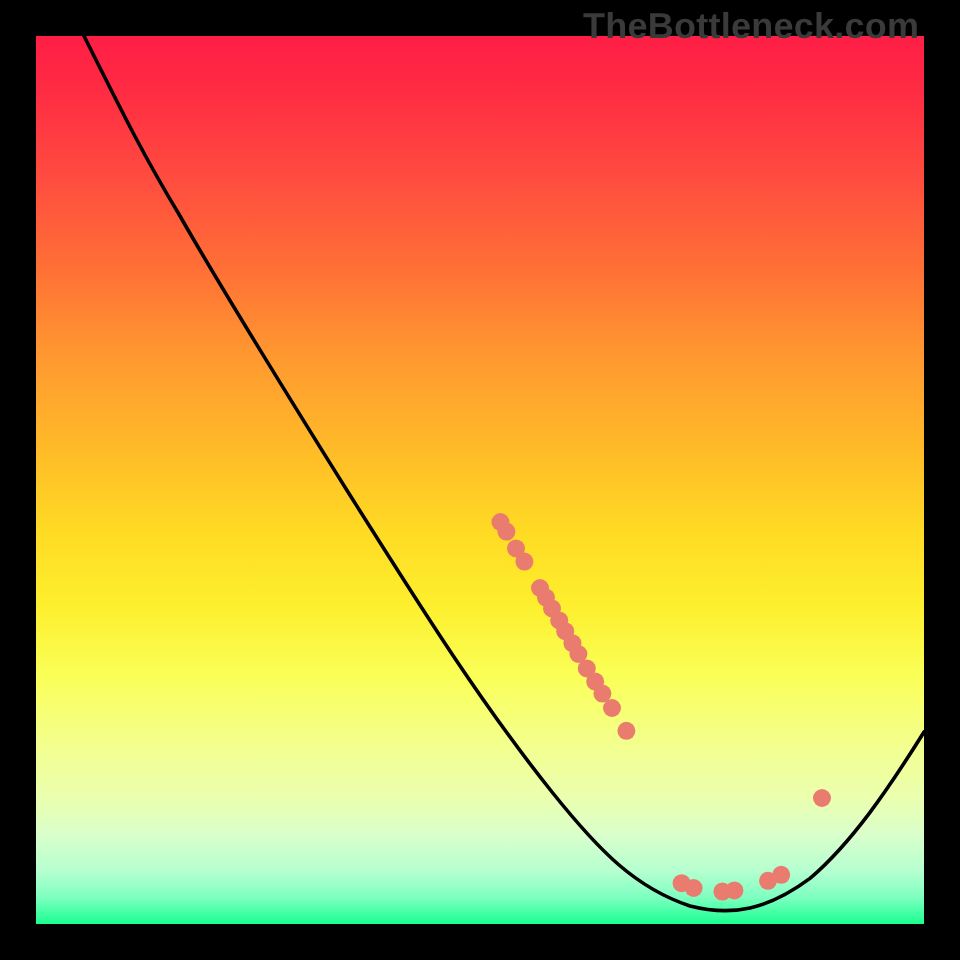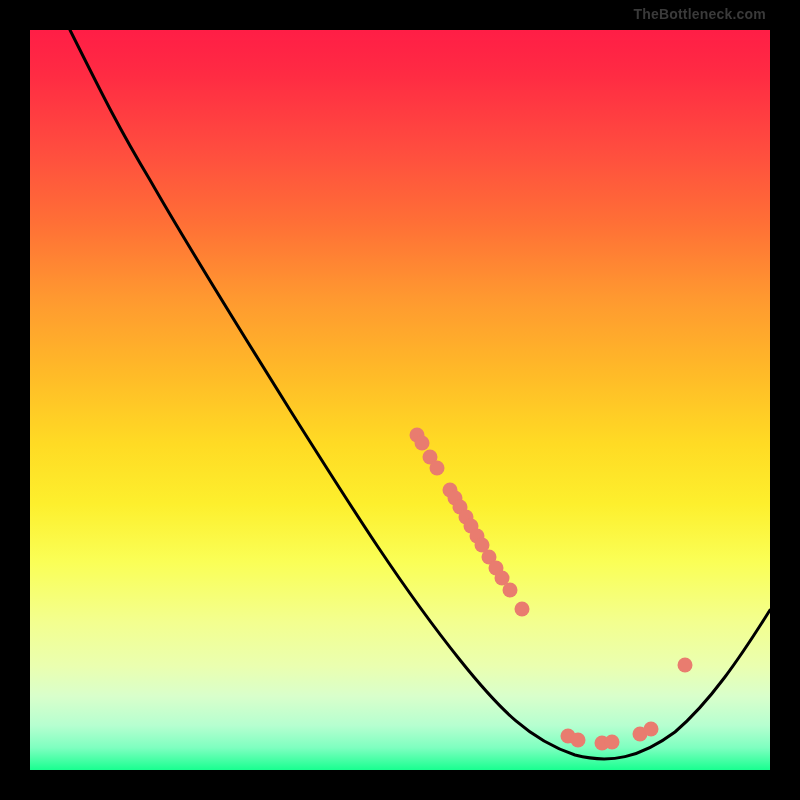--- a/index.html
+++ b/index.html
@@ -33,21 +33,21 @@
       #b6ffd0 94%,
       #7effc0 97%,
       #19ff90 100%
     );
   }
   .watermark {
     position: absolute;
     top: 6px;
     right: 34px;
     color: #3a3a3a;
-    font-size: 14px;
+    font-size: 30px;
     font-weight: 600;
     letter-spacing: 0.2px;
     user-select: none;
     pointer-events: none;
   }
   svg.curve {
     position: absolute;
     left: 0;
     top: 0;
     width: 740px;

